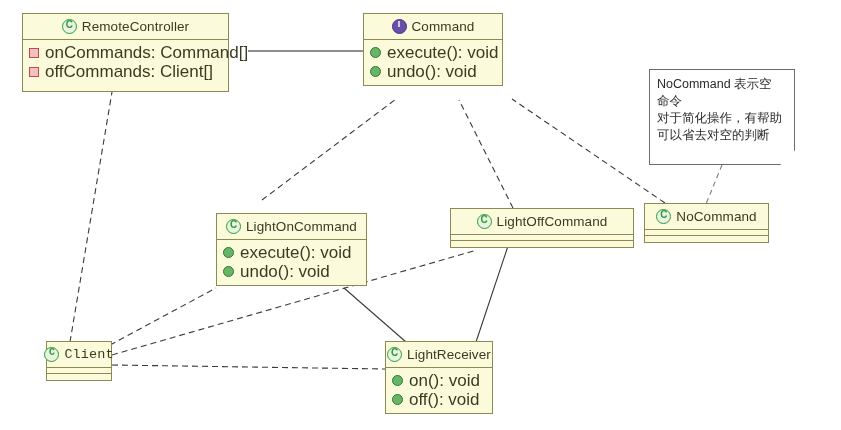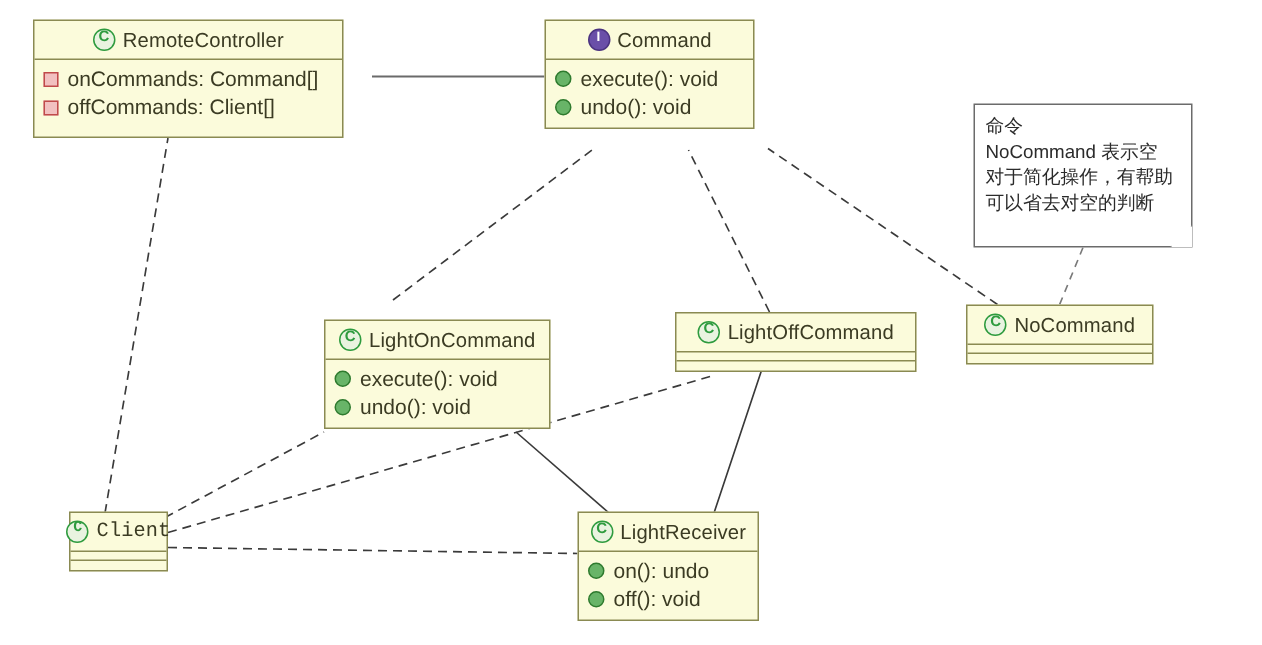--- a/index.html
+++ b/index.html
@@ -55,21 +55,21 @@
     padding: 0;
     border-bottom: 1px solid #8a8a52;
   }
   .uml-compartment.empty.last {
     border-bottom: none;
   }
   .uml-member {
     display: flex;
     align-items: center;
     gap: 6px;
-    font-size: 14px;
+    font-size: 17px;
     color: #3b3b23;
     line-height: 19px;
     white-space: nowrap;
   }
   .glyph {
     flex: 0 0 auto;
     display: inline-block;
   }
   .glyph-class {
     width: 13px;
@@ -256,21 +256,21 @@
         <span class="glyph glyph-method"></span>
         <span>execute(): void</span>
       </div>
       <div class="uml-member">
         <span class="glyph glyph-method"></span>
         <span>undo(): void</span>
       </div>
     </div>
   </div>
 
-  <div class="uml-class" style="left:450px; top:208px; width:161px;">
+  <div class="uml-class" style="left:450px; top:208px; width:184px;">
     <div class="uml-header">
       <span class="glyph glyph-class"></span>
       <span class="uml-title">LightOffCommand</span>
     </div>
     <div class="uml-compartment empty"></div>
     <div class="uml-compartment empty last"></div>
   </div>
 
   <div class="uml-class" style="left:644px; top:203px; width:125px;">
     <div class="uml-header">
@@ -283,38 +283,38 @@
 
   <div class="uml-class" style="left:46px; top:341px; width:66px;font-family:Liberation Mono, monospace;">
     <div class="uml-header">
       <span class="glyph glyph-class"></span>
       <span class="uml-title">Client</span>
     </div>
     <div class="uml-compartment empty"></div>
     <div class="uml-compartment empty last"></div>
   </div>
 
-  <div class="uml-class" style="left:385px; top:341px; width:121px;">
+  <div class="uml-class" style="left:385px; top:341px; width:108px;">
     <div class="uml-header">
       <span class="glyph glyph-class"></span>
       <span class="uml-title">LightReceiver</span>
     </div>
     <div class="uml-compartment">
       <div class="uml-member">
         <span class="glyph glyph-method"></span>
-        <span>on(): undo</span>
+        <span>on(): void</span>
       </div>
       <div class="uml-member">
         <span class="glyph glyph-method"></span>
         <span>off(): void</span>
       </div>
     </div>
   </div>
 
   <div class="uml-note" style="left:649px; top:69px; width:146px; height:96px;">
+    <div class="note-line">NoCommand 表示空</div>
     <div class="note-line">命令</div>
-    <div class="note-line">NoCommand 表示空</div>
     <div class="note-line">对于简化操作，有帮助</div>
     <div class="note-line">可以省去对空的判断</div>
     <span class="note-fold"></span>
   </div>
 
 </div>
 
 </body></html>

